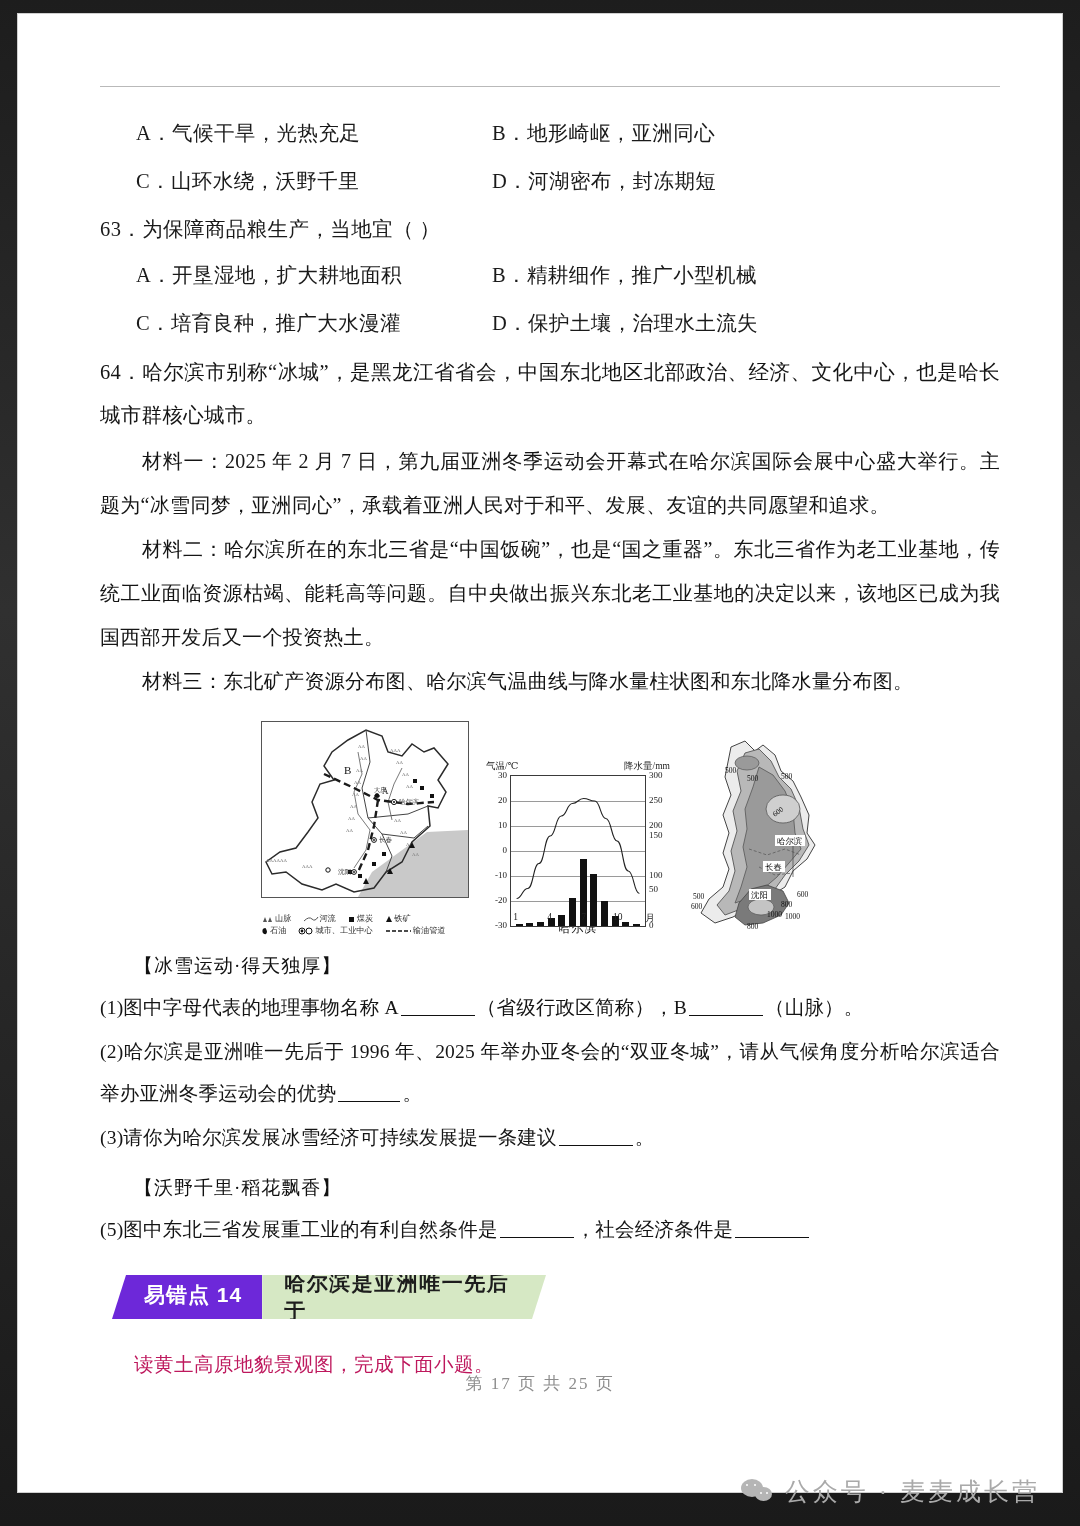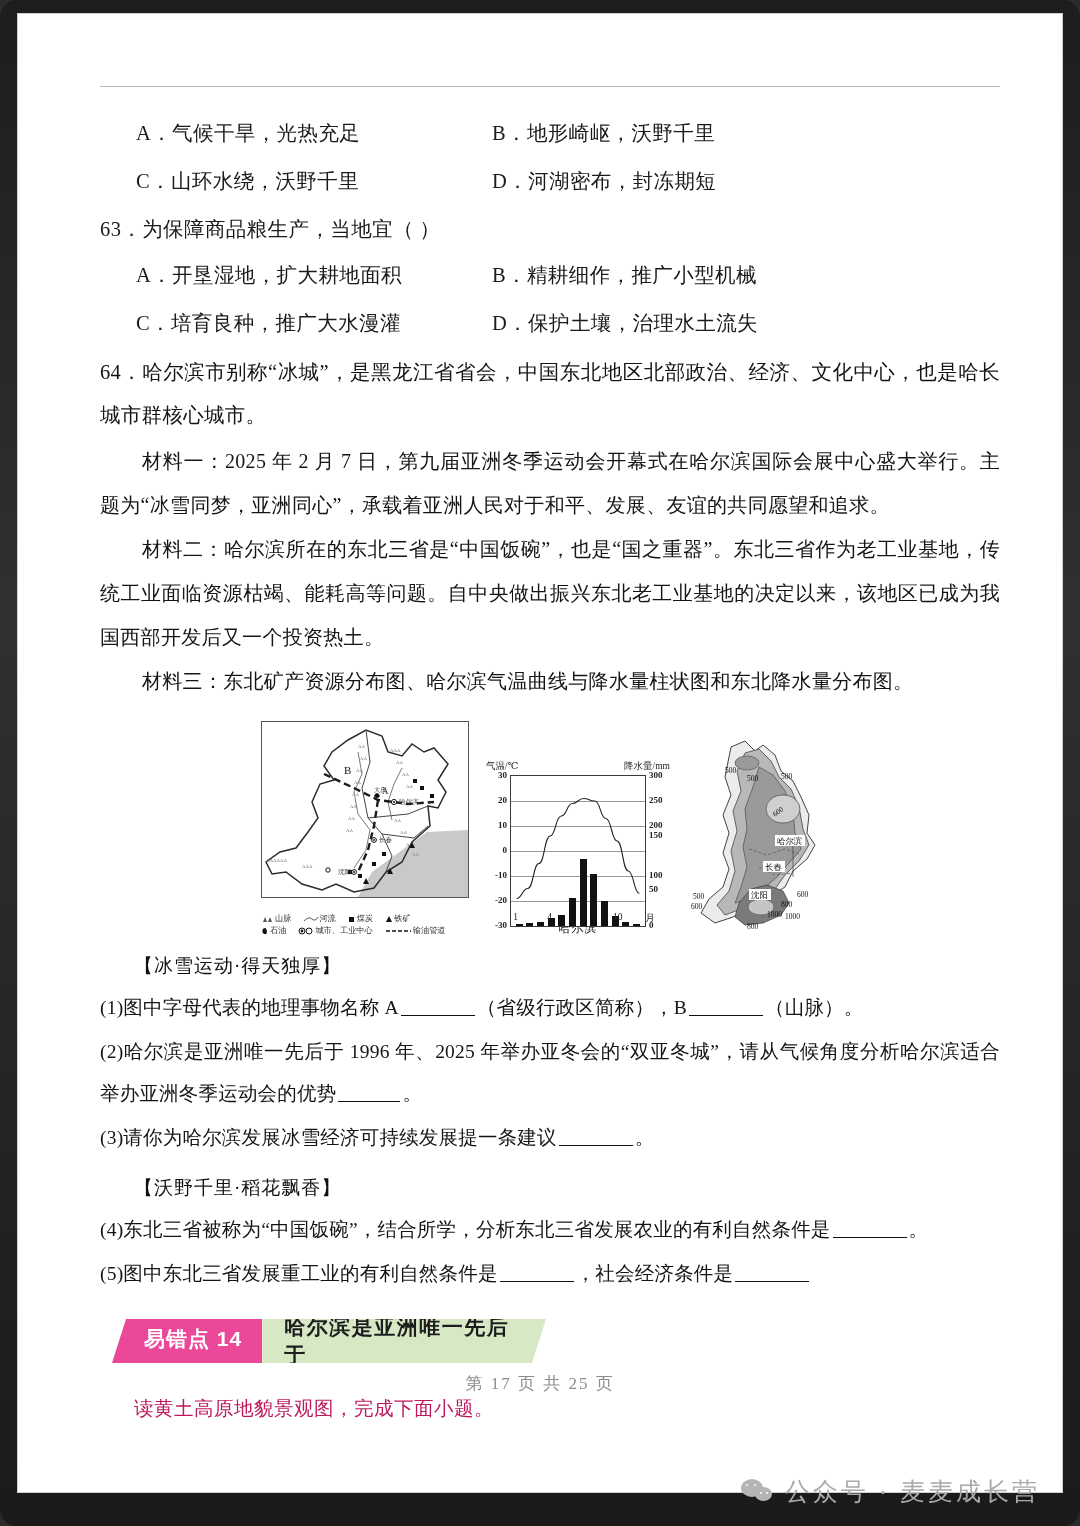--- a/index.html
+++ b/index.html
@@ -6,21 +6,20 @@
   html,body{margin:0;padding:0;}
   body{
     width:1080px;height:1526px;
     background:#2b2b2b;
     font-family:"Liberation Serif","DejaVu Serif",serif;
     overflow:hidden;
   }
   .screen{
     position:relative;width:1080px;height:1526px;
     background:linear-gradient(180deg,#1d1d1d 0%,#303030 40%,#1a1a1a 100%);
-    border-radius:17px;
   }
   .page{
     position:absolute;left:18px;top:14px;width:1044px;height:1478px;
     background:#ffffff;
     box-shadow:0 0 0 1px #cfcfcf;
   }
   .page-inner{
     position:relative;width:100%;height:100%;
     padding:0;box-sizing:border-box;
   }
@@ -67,21 +66,21 @@
   }
   .legend span{margin-right:5px;}
   .lg-ico{display:inline-block;vertical-align:middle;}
 
   
   .fig-climate{width:186px;position:relative;}
   .cl-headrow{
     display:flex;justify-content:space-between;font-size:9.5px;color:#222;
     margin-bottom:2px;padding:0 1px;
   }
-  .cl-plotwrap{position:relative;height:128px;font-weight:bold;}
+  .cl-plotwrap{position:relative;height:128px;}
   .cl-left-labels,.cl-right-labels{
     position:absolute;top:0;height:150px;width:24px;font-size:9px;color:#222;
   }
   .cl-left-labels{left:0;text-align:right;}
   .cl-right-labels{right:0;text-align:center;}
   .cl-left-labels div,.cl-right-labels div{
     position:absolute;right:2px;transform:translateY(-50%);
   }
   .cl-right-labels div{left:2px;right:auto;}
   .cl-plot{
@@ -116,21 +115,21 @@
     display:inline-block;border-bottom:1.6px solid #111;min-width:74px;height:17px;
     margin:0 2px;vertical-align:-2px;
   }
   .blank.sm{min-width:62px;}
 
   .banner{
     display:flex;align-items:stretch;margin:24px 0 0 12px;height:44px;width:434px;
     position:relative;
   }
   .banner-left{
-    background:#ec4899;color:#fff;font-size:21px;font-weight:bold;
+    background:#6d28d9;color:#fff;font-size:21px;font-weight:bold;
     display:flex;align-items:center;padding:0 20px 4px 32px;
     font-family:"Liberation Sans","DejaVu Sans",sans-serif;letter-spacing:1px;
     clip-path:polygon(14px 0,100% 0,100% 100%,0 100%);
   }
   .banner-right{
     background:#d6e8c4;color:#1d1d1d;font-size:21px;font-weight:bold;
     display:flex;align-items:center;padding:0 22px;flex:1;
     font-family:"Liberation Sans","DejaVu Sans",sans-serif;letter-spacing:1.5px;
     clip-path:polygon(0 0,100% 0,calc(100% - 14px) 100%,0 100%);
   }
@@ -160,21 +159,21 @@
 
 <div class="screen">
  <div class="page">
   <div class="page-inner">
    <div class="content">
 
      <div class="toprule"></div>
 
      <div class="opt-row">
        <div class="opt left">A．气候干旱，光热充足</div>
-       <div class="opt">B．地形崎岖，沃野千里</div>
+       <div class="opt">B．地形崎岖，亚洲同心</div>
      </div>
      <div class="opt-row">
        <div class="opt left">C．山环水绕，沃野千里</div>
        <div class="opt">D．河湖密布，封冻期短</div>
      </div>
 
      <div class="qline">63．为保障商品粮生产，当地宜（    ）</div>
      <div class="opt-row">
        <div class="opt left">A．开垦湿地，扩大耕地面积</div>
        <div class="opt">B．精耕细作，推广小型机械</div>
@@ -430,23 +429,20 @@
      <div class="sub-q">
        <span>(2)哈尔滨是亚洲唯一先后于 1996 年、2025 年举办亚冬会的“双亚冬城”，请从气候角度分析哈尔滨适合举办亚洲冬季运动会的优势</span><span class="blank sm"></span><span>。</span>
      </div>
 
      <div class="sub-q">
        <span>(3)请你为哈尔滨发展冰雪经济可持续发展提一条建议</span><span class="blank"></span><span>。</span>
      </div>
 
      <div class="bracket">【沃野千里·稻花飘香】</div>
 
-     <div class="sub-q">
-       <span>(4)东北三省被称为“中国饭碗”，结合所学，分析东北三省发展农业的有利自然条件是</span><span class="blank"></span><span>。</span>
-     </div>
 
      <div class="sub-q">
        <span>(5)图中东北三省发展重工业的有利自然条件是</span><span class="blank"></span><span>，社会经济条件是</span><span class="blank"></span>
      </div>
 
      <div class="banner">
        <div class="banner-left">易错点 14</div>
        <div class="banner-right">哈尔滨是亚洲唯一先后于</div>
      </div>
 

